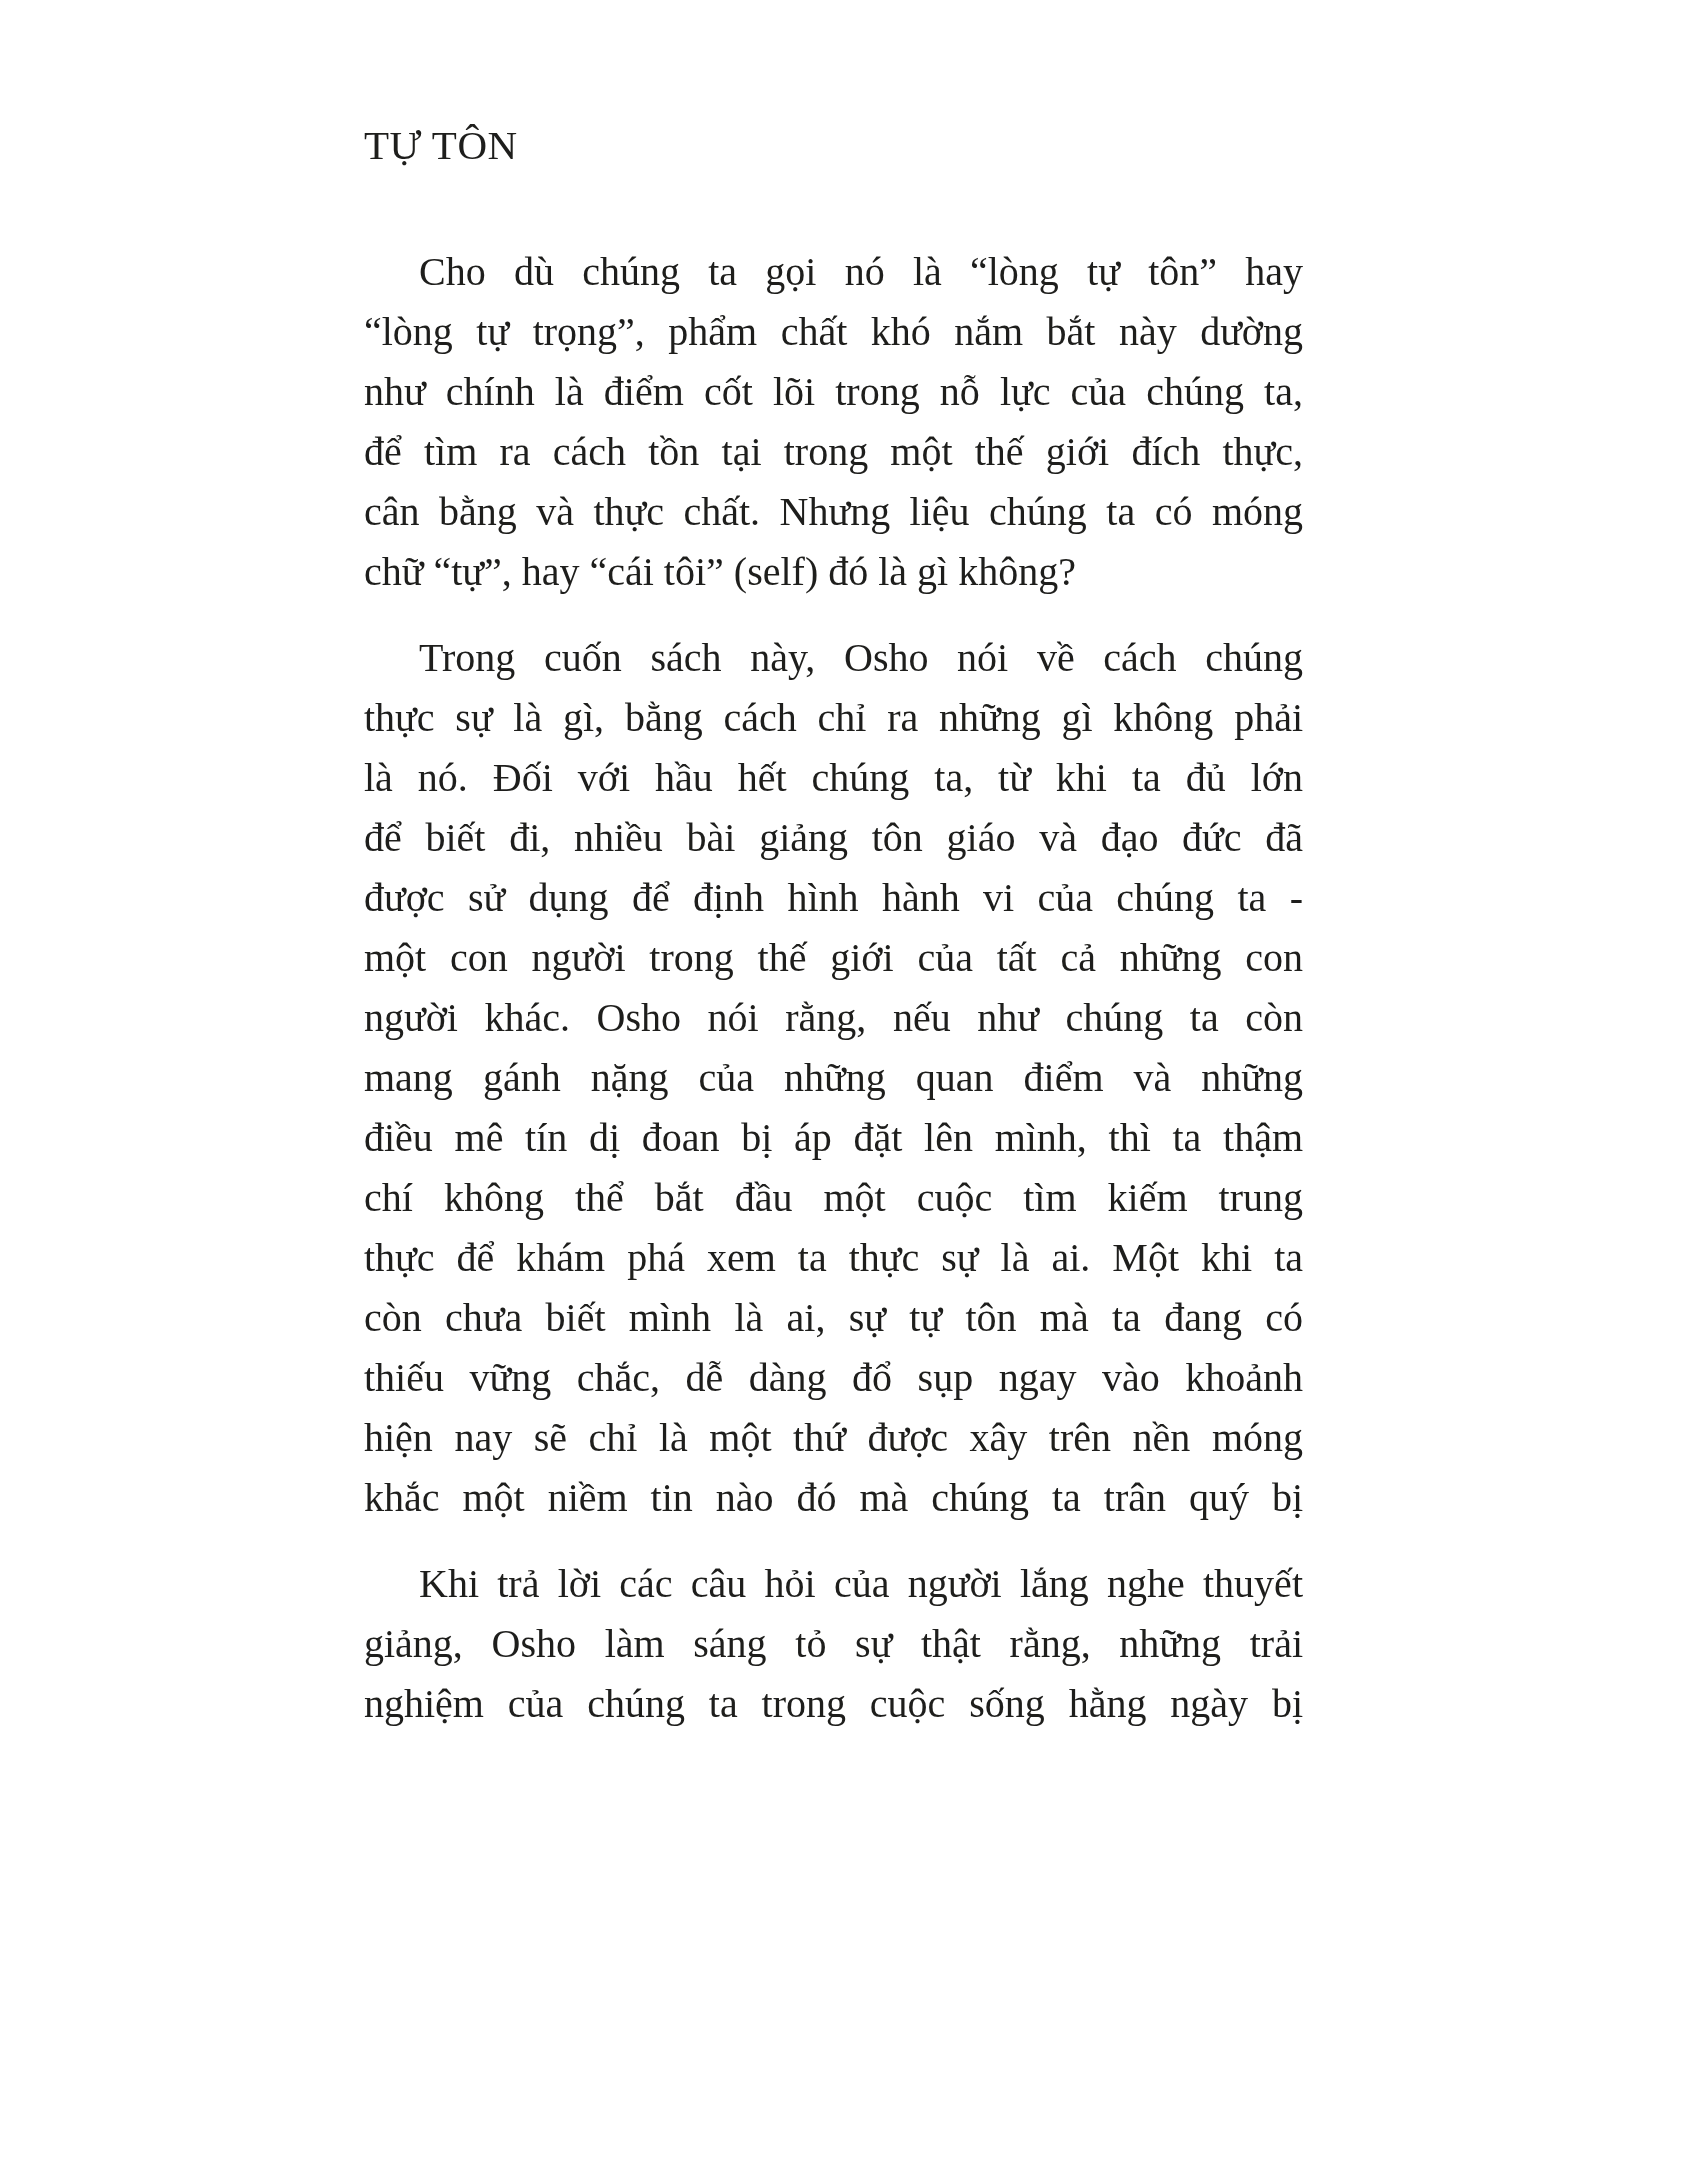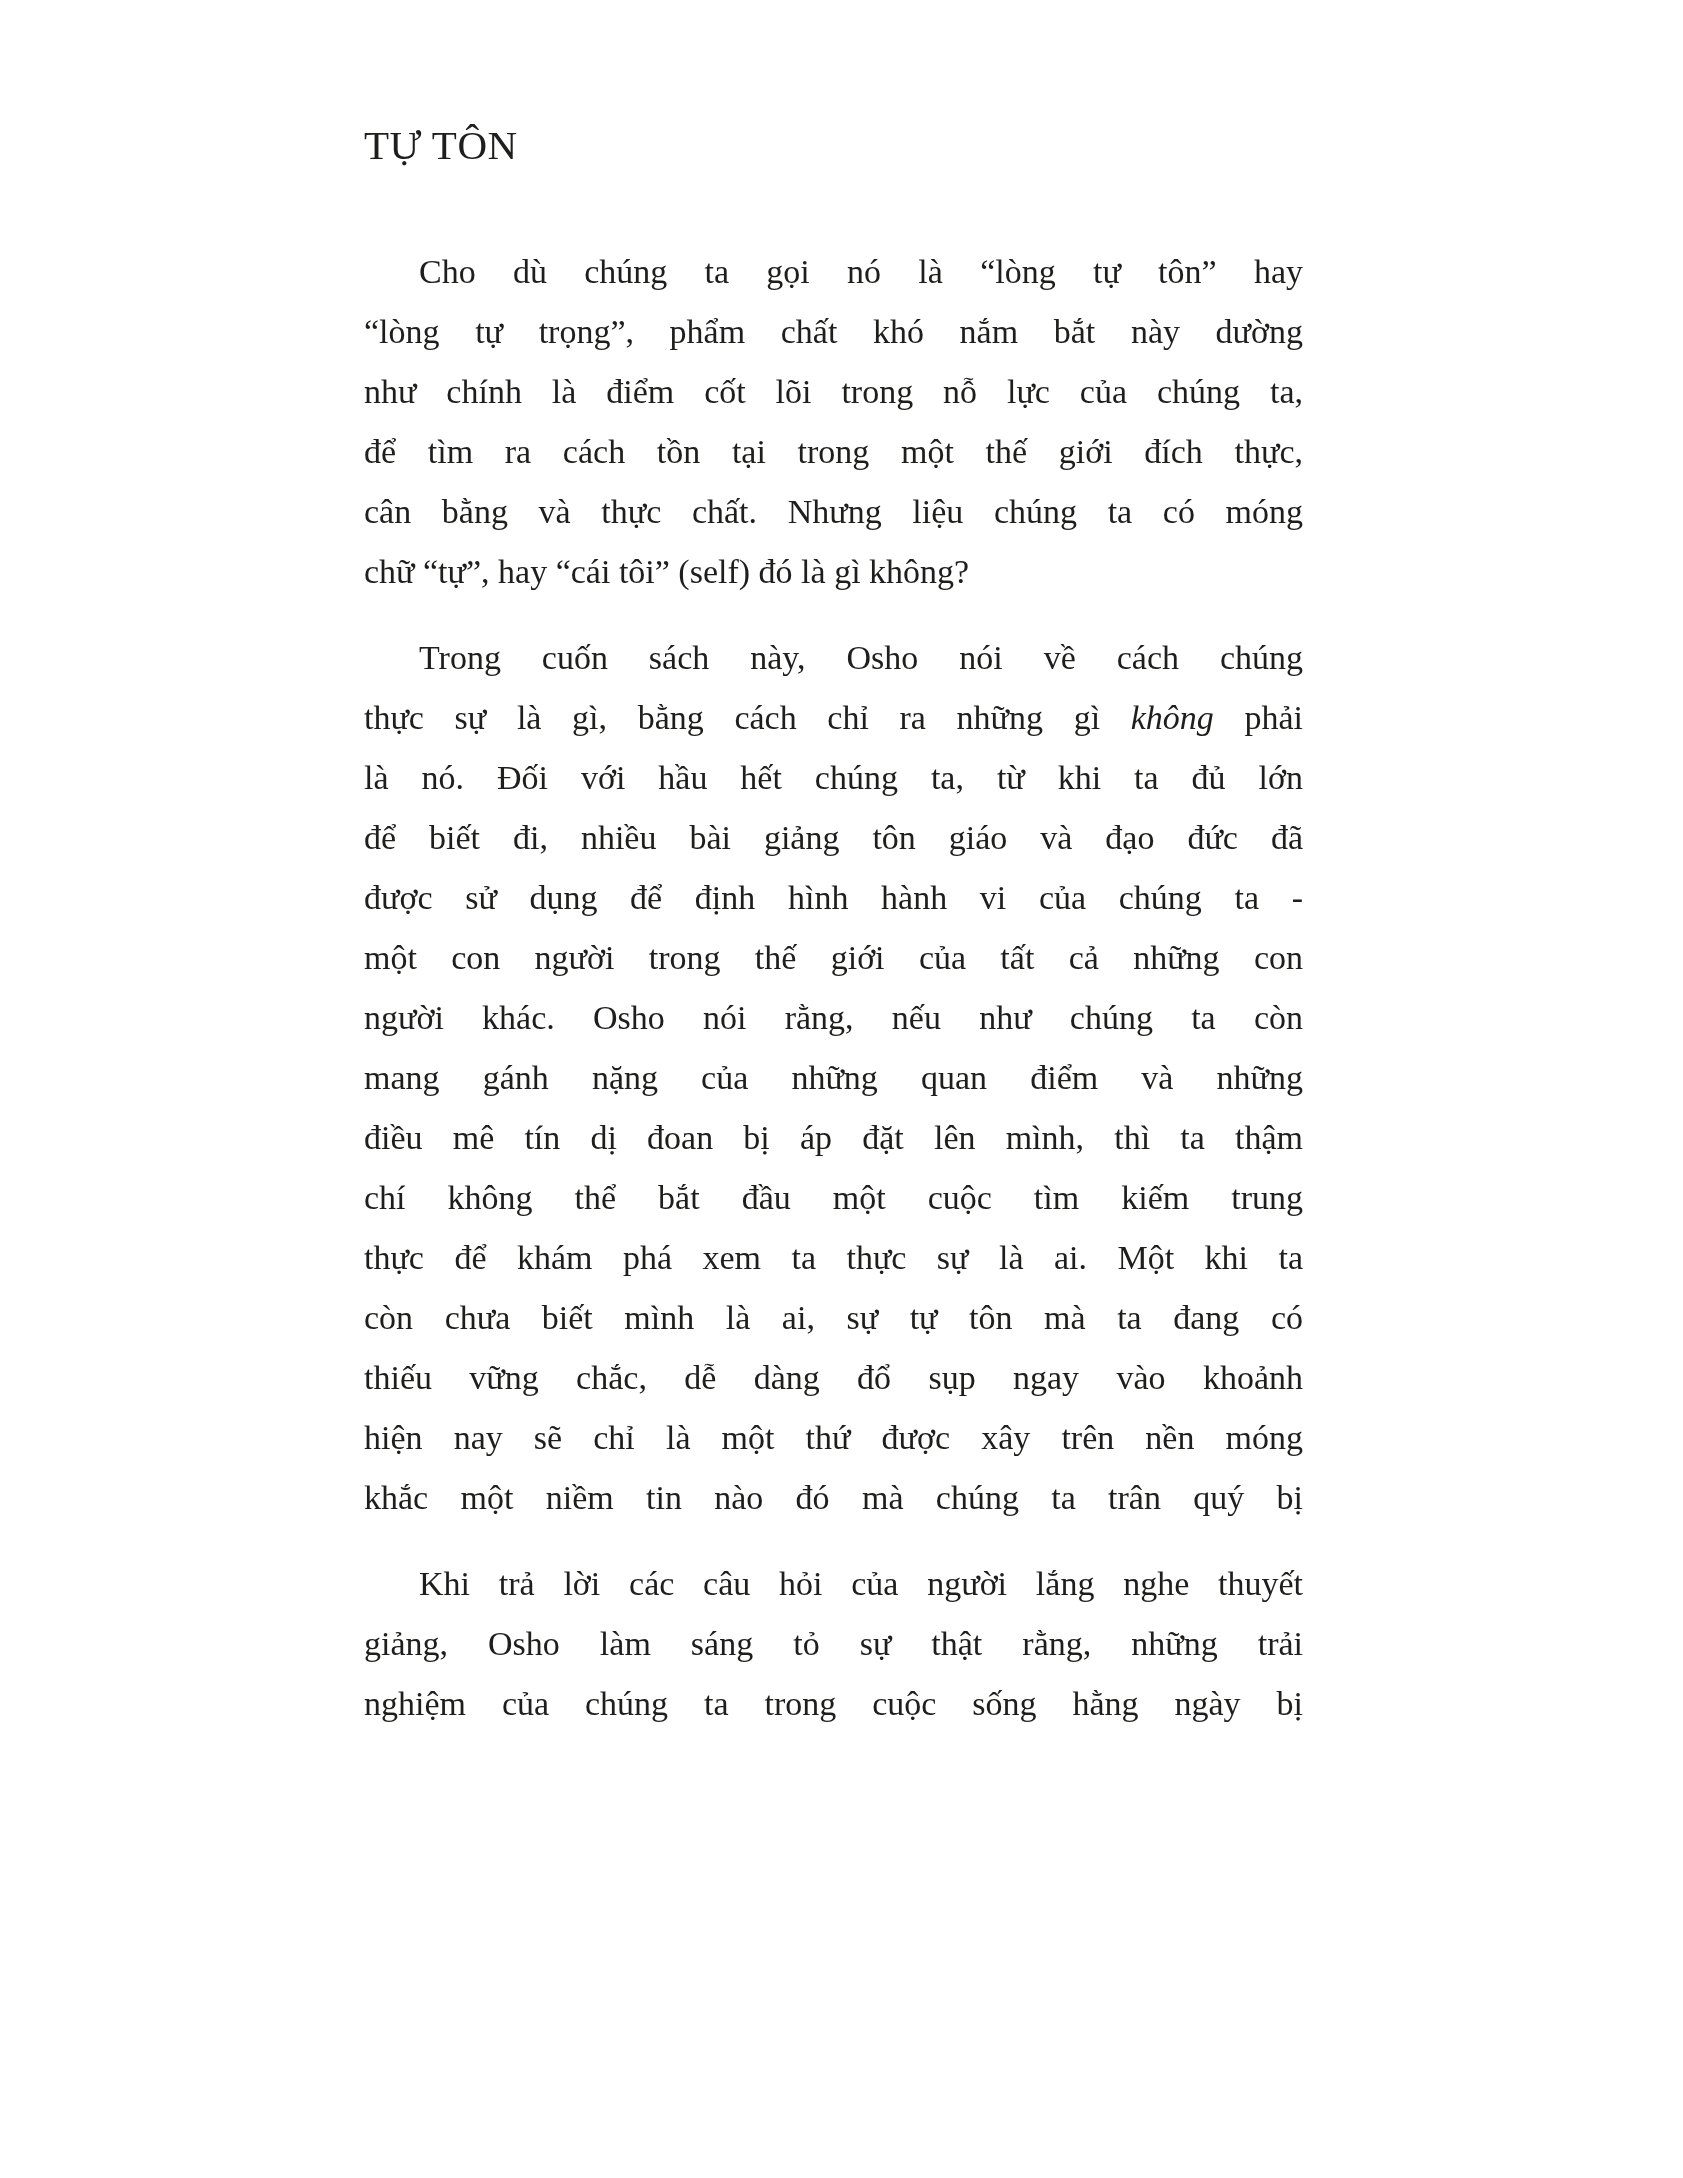--- a/index.html
+++ b/index.html
@@ -27,36 +27,35 @@
   .body-col {
     position: absolute;
     left: 364px;
     top: 242px;
     width: 939px;
   }
   .paragraph {
     margin: 0 0 26px 0;
   }
   .line {
-    font-size: 34px;
+    font-size: 40px;
     line-height: 60px;
     text-align: justify;
     text-align-last: justify;
     -moz-text-align-last: justify;
     white-space: normal;
   }
   .line.end {
     text-align-last: left;
     -moz-text-align-last: left;
   }
   .line.indent {
     text-indent: 55px;
   }
   .italic {
-    font-style: italic;
   }
   .page-number {
     position: absolute;
     left: 364px;
     top: 1982px;
     font-size: 40px;
     line-height: 60px;
   }
 </style>
 </head>

